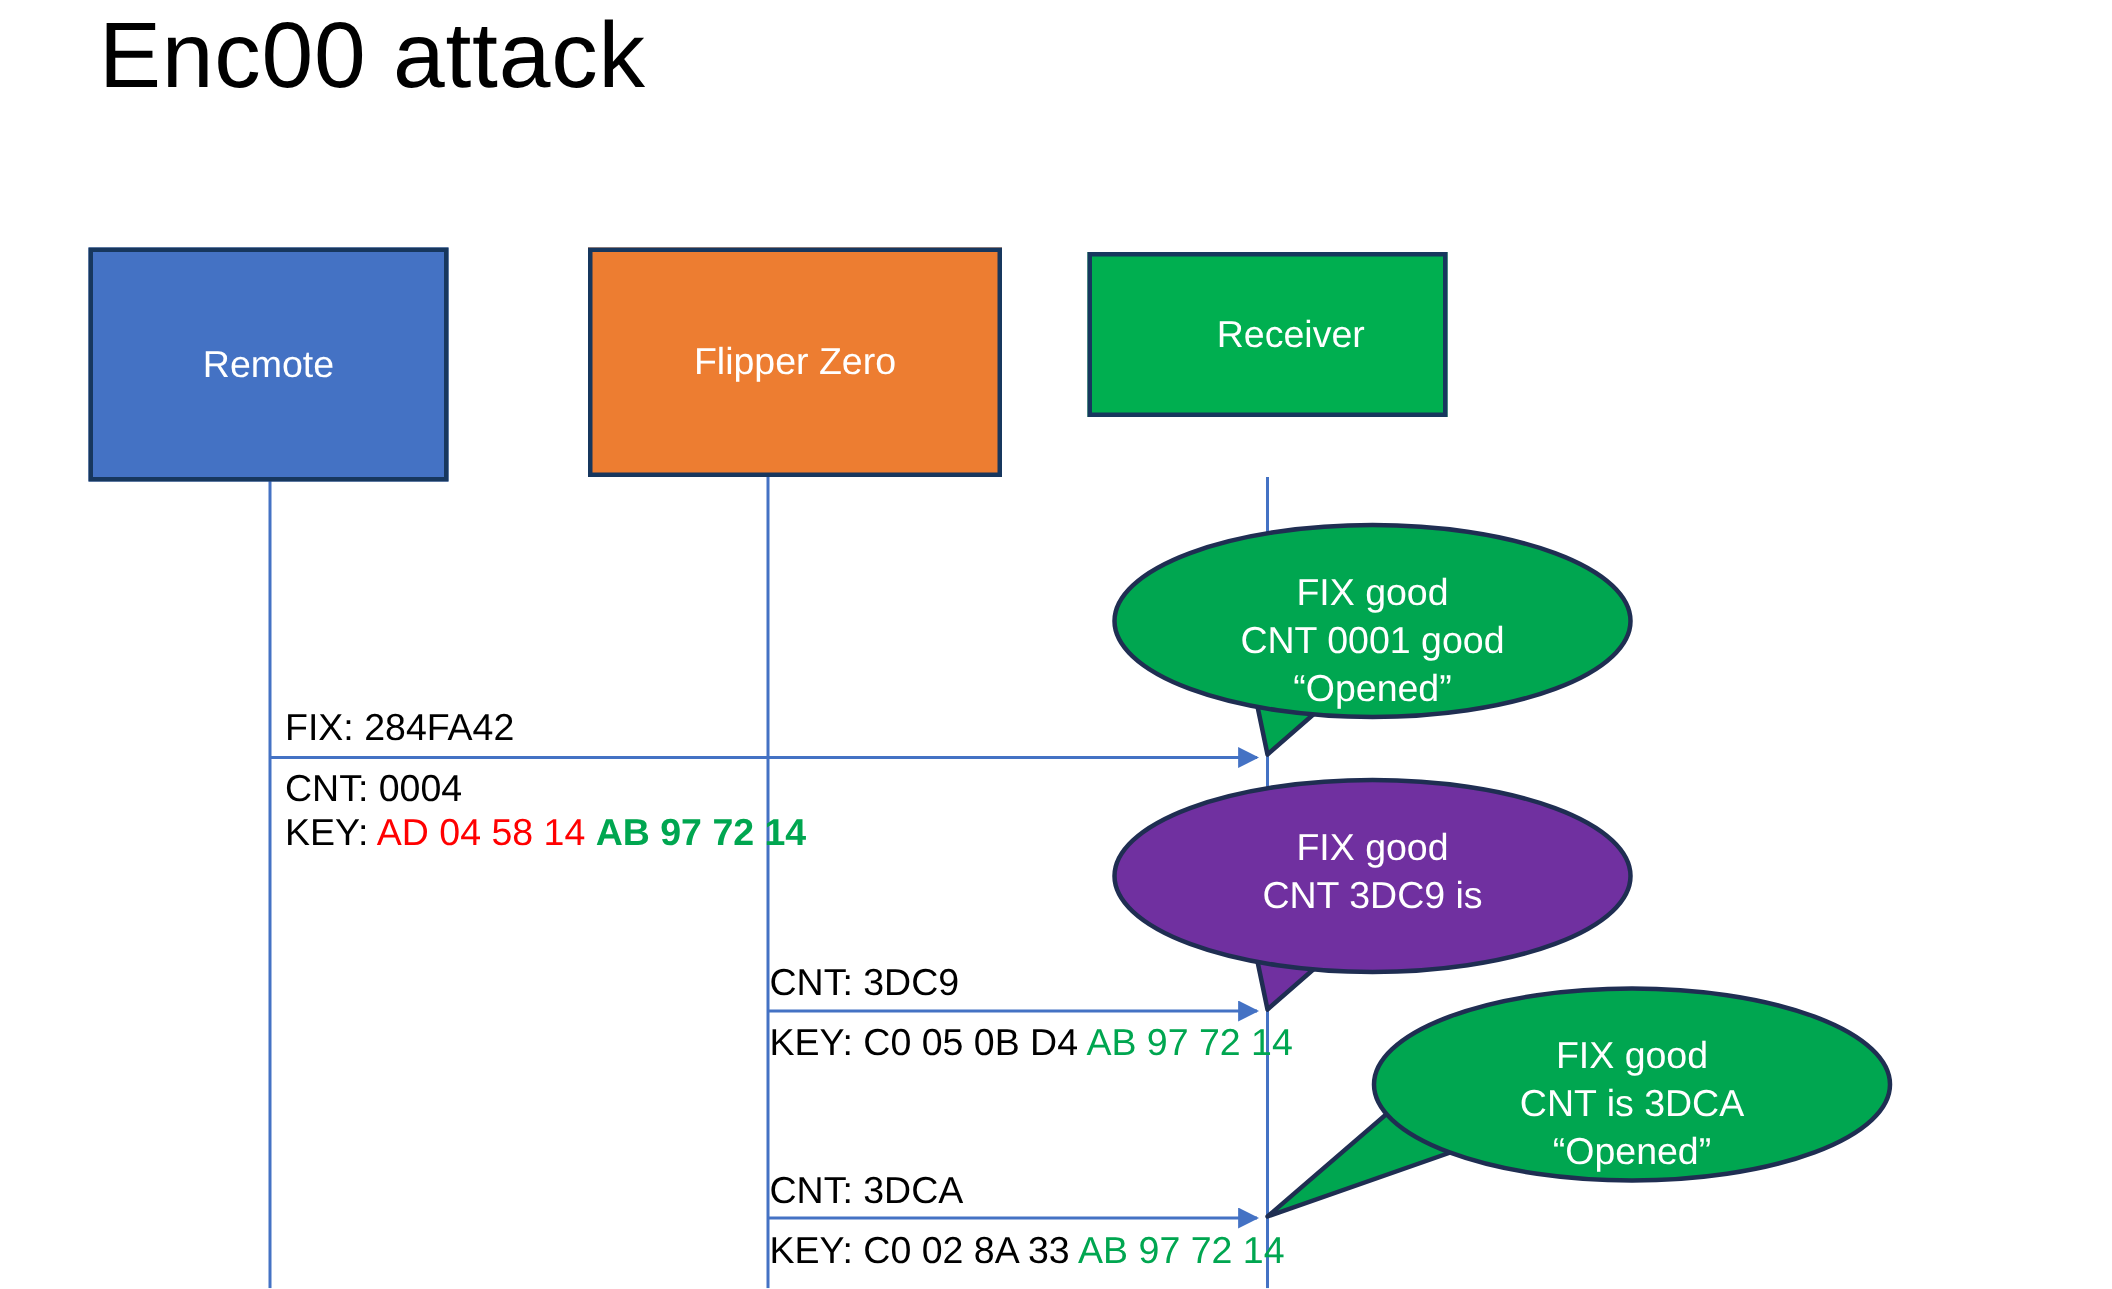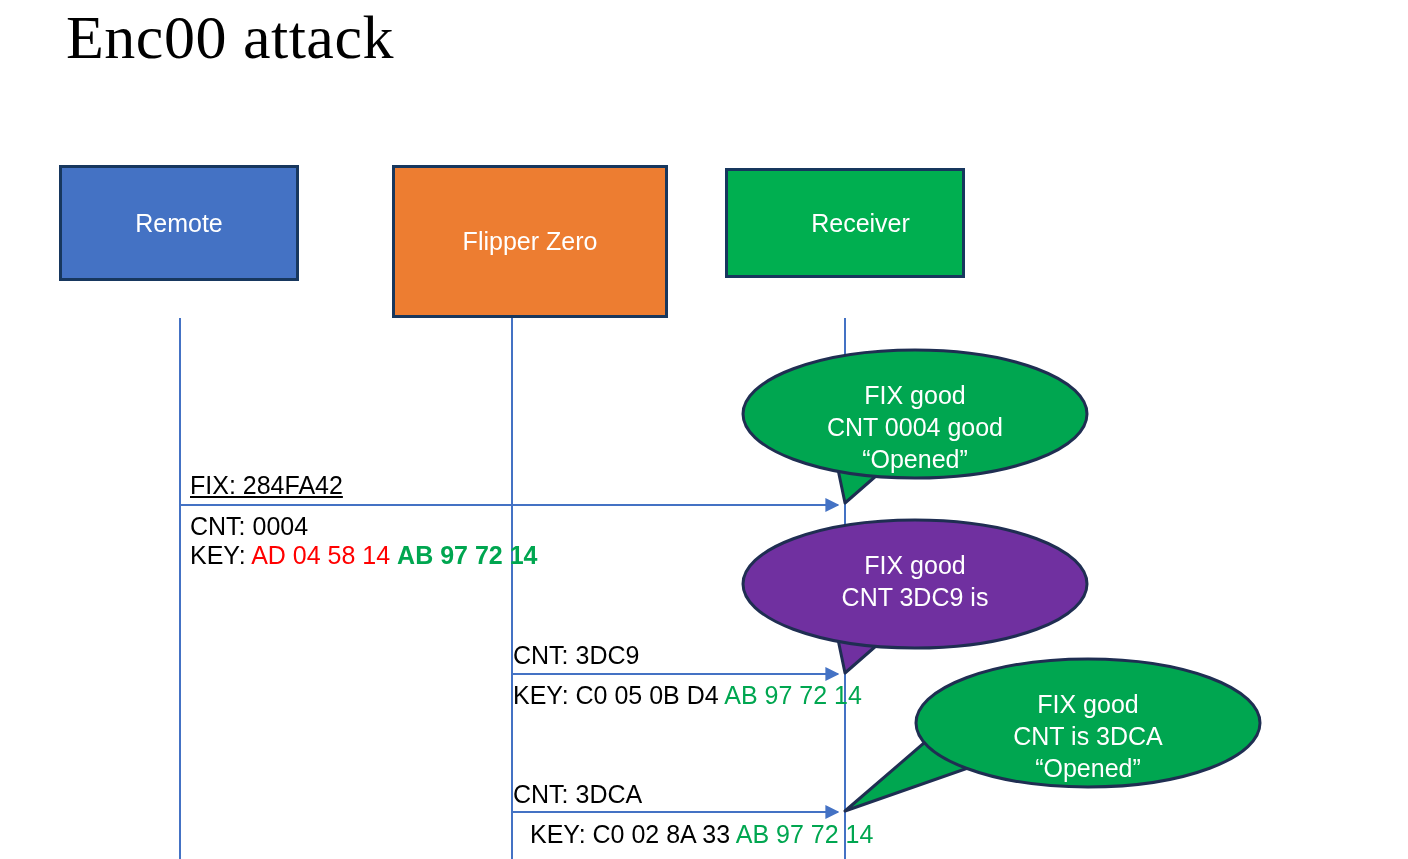--- a/index.html
+++ b/index.html
@@ -14,21 +14,21 @@
     position: relative;
     width: 1408px;
     height: 859px;
     background: #ffffff;
     overflow: hidden;
   }
   #title {
     position: absolute;
     left: 66px;
     top: 2px;
-    font-family: Liberation Serif, serif;
+    font-family: Liberation Sans, sans-serif;
     font-size: 62px;
     font-weight: 300;
     letter-spacing: 0.5px;
     color: #000000;
     white-space: nowrap;
   }
   .actor-box {
     position: absolute;
     border: 3px solid #17375E;
     box-sizing: border-box;
@@ -104,58 +104,58 @@
       <path d="M 845 673 L 835 625 L 900 625 Z" fill="#7030A0" stroke="#1F2E52" stroke-width="3" stroke-linejoin="round"></path>
       <ellipse cx="915" cy="584" rx="172" ry="64" fill="#7030A0" stroke="#1F2E52" stroke-width="3"></ellipse>
     </g>
 
     <g>
       <path d="M 845 811 L 960 712 L 985 762 Z" fill="#00A650" stroke="#1F2E52" stroke-width="3" stroke-linejoin="round"></path>
       <ellipse cx="1088" cy="723" rx="172" ry="64" fill="#00A650" stroke="#1F2E52" stroke-width="3"></ellipse>
     </g>
   </svg>
 
-  <div class="actor-box" id="box-remote" style="left:59px; top:165px; width:240px; height:116px; background:#4472C4;">
+  <div class="actor-box" id="box-remote" style="left:59px; top:165px; width:240px; height:156px; background:#4472C4;">
     <span class="actor-label">Remote</span>
   </div>
 
   <div class="actor-box" id="box-flipper" style="left:392px; top:165px; width:276px; height:153px; background:#ED7D31;">
     <span class="actor-label">Flipper Zero</span>
   </div>
 
   <div class="actor-box" id="box-receiver" style="left:725px; top:168px; width:240px; height:110px; background:#00AF50;padding-left:31px;">
     <span class="actor-label">Receiver</span>
   </div>
 
-  <div class="msg-text" style="left:190px; top:471px;text-decoration:underline;">FIX: 284FA42</div>
+  <div class="msg-text" style="left:190px; top:471px;">FIX: 284FA42</div>
 
   <div class="msg-text" style="left:190px; top:512px;">
     <div>
       <span>CNT: 0004</span>
     </div>
     <div>
       <span>KEY: </span><span class="seg-red">AD 04 58 14 </span><span class="seg-green-bold">AB 97 72 14</span>
     </div>
   </div>
 
   <div class="msg-text" style="left:513px; top:641px;">CNT: 3DC9</div>
 
   <div class="msg-text" style="left:513px; top:681px;">
     <span>KEY: C0 05 0B D4 </span><span class="seg-green">AB 97 72 14</span>
   </div>
 
   <div class="msg-text" style="left:513px; top:780px;">CNT: 3DCA</div>
 
-  <div class="msg-text" style="left:513px; top:820px;padding-left:17px;">
+  <div class="msg-text" style="left:513px; top:820px;">
     <span>KEY: C0 02 8A 33 </span><span class="seg-green">AB 97 72 14</span>
   </div>
 
   <div class="bubble-text" style="left:755px; top:356px; width:320px;">
     <div>FIX good</div>
-    <div>CNT 0004 good</div>
+    <div>CNT 0001 good</div>
     <div>“Opened”</div>
   </div>
 
   <div class="bubble-text" style="left:755px; top:526px; width:320px;">
     <div>FIX good</div>
     <div>CNT 3DC9 is</div>
   </div>
 
   <div class="bubble-text" style="left:928px; top:665px; width:320px;">
     <div>FIX good</div>

